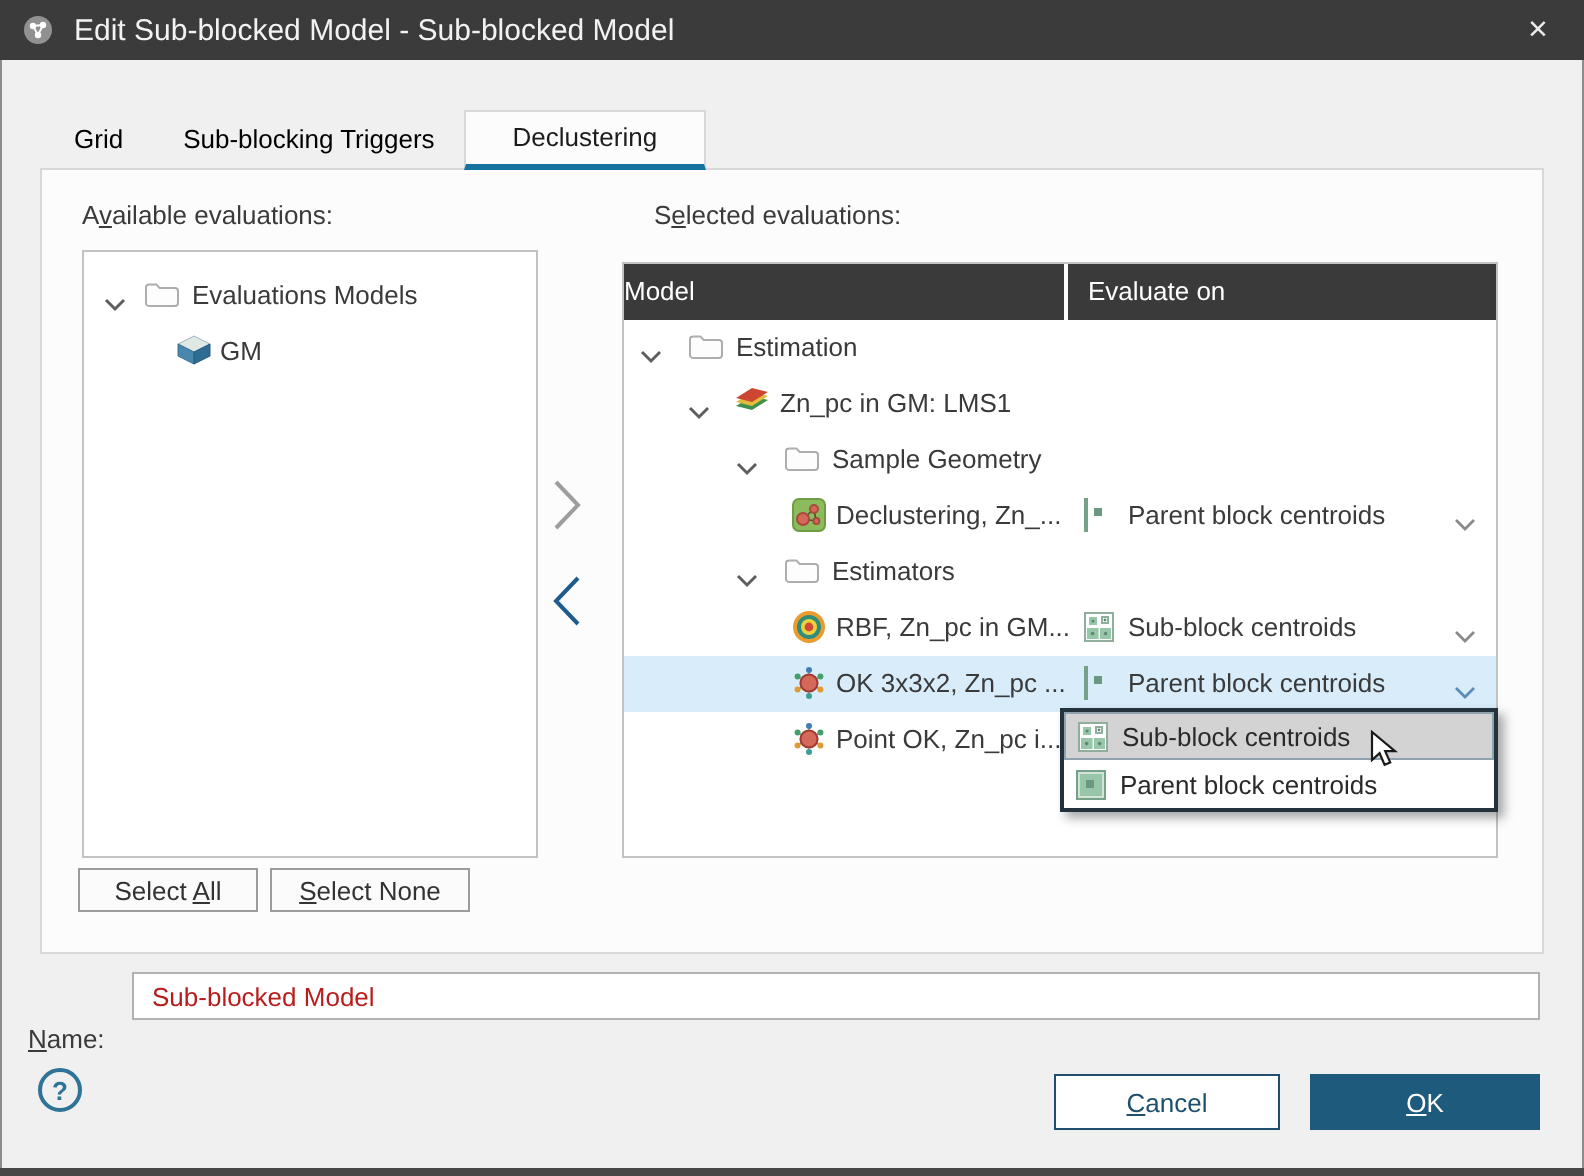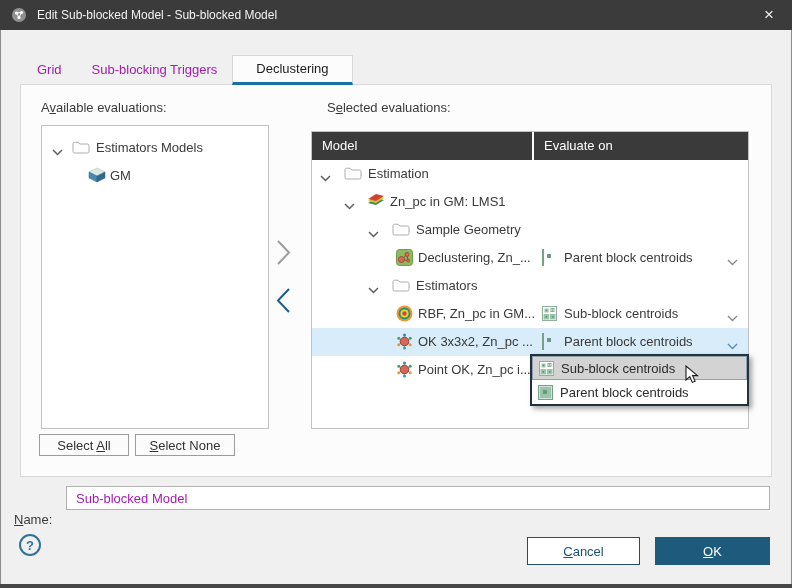--- a/index.html
+++ b/index.html
@@ -5,30 +5,30 @@
   html,body{margin:0;padding:0;}
   body{
     width:792px;height:588px;position:relative;overflow:hidden;
     background:#f0f0f0;
     font-family:"Liberation Sans",sans-serif;font-size:13px;color:#3a3a3a;
   }
 
   
   .titlebar{position:absolute;left:0;top:0;width:792px;height:30px;background:#3b3b3b;display:flex;align-items:center;z-index:30;}
   .title-icon{margin-left:11px;display:flex;}
-  .title-text{color:#f2f2f2;margin-left:10px;font-size:12px;}
+  .title-text{color:#f2f2f2;margin-left:10px;font-size:15px;}
   .close-btn{position:absolute;right:0;top:0;width:46px;height:30px;color:#ececec;
     font-size:17px;display:flex;align-items:center;justify-content:center;cursor:default;}
   .frame-left{position:absolute;left:0;top:30px;width:1px;height:554px;background:#8d8d8d;}
   .frame-right{position:absolute;right:0;top:30px;width:1px;height:554px;background:#8d8d8d;}
   .frame-bottom{position:absolute;left:0;top:584px;width:792px;height:4px;background:#474747;}
 
   
   .tabs{position:absolute;left:22px;top:55px;height:30px;display:flex;z-index:5;}
-  .tab{padding:0 15px;line-height:30px;color:#a21caf;box-sizing:border-box;}
+  .tab{padding:0 15px;line-height:30px;color:#000000;box-sizing:border-box;}
   .tab.active{background:#fcfcfc;border:1px solid #d8d8d8;border-bottom:3px solid #16729e;
     line-height:26px;padding:0 23px;color:#1c1c1c;}
 
   
   .panel{position:absolute;left:20px;top:84px;width:752px;height:393px;background:#fcfcfc;
     border:1px solid #d8d8d8;box-sizing:border-box;}
   .sec-label{position:absolute;white-space:nowrap;color:#3a3a3a;}
   .mn{text-decoration:underline;}
 
   
@@ -40,21 +40,21 @@
   .ltrow .ic{position:absolute;top:5px;}
   .ltrow .lbl{position:absolute;top:0;line-height:28px;white-space:nowrap;}
 
   
   .xfer{position:absolute;width:22px;height:30px;display:flex;align-items:center;justify-content:center;}
 
   
   .tbl{position:absolute;left:290px;top:46px;width:438px;height:298px;background:#fff;
     border:1px solid #c2c2c2;box-sizing:border-box;}
   .thead{height:28px;background:#3a3a3a;color:#fff;display:flex;}
-  .hc1{width:220px;padding-left:10px;line-height:28px;box-sizing:border-box;}
+  .hc1{width:220px;line-height:28px;box-sizing:border-box;}
   .hc2{flex:1;padding-left:10px;line-height:28px;border-left:2px solid #fbfbfb;box-sizing:border-box;}
   .row{position:relative;height:28px;}
   .row.sel{background:#d8ecfa;}
   .row .chev{position:absolute;top:10px;}
   .row .fold{position:absolute;top:7px;}
   .row .ic{position:absolute;top:5px;}
   .row .lbl{position:absolute;top:0;line-height:28px;white-space:nowrap;}
   .ecell{position:absolute;left:220px;top:0;right:0;height:28px;}
   .eic{position:absolute;left:10px;top:6px;}
   .elbl{position:absolute;left:32px;top:0;line-height:28px;white-space:nowrap;}
@@ -75,21 +75,21 @@
   .cursor{position:absolute;left:664px;top:280px;z-index:20;}
 
   
   .btn-small{position:absolute;height:22px;background:#fbfbfb;border:1px solid #9c9c9c;
     display:flex;align-items:center;justify-content:center;color:#333;box-sizing:border-box;cursor:default;}
 
   
   .name-label{position:absolute;left:14px;top:512px;}
   .name-input{position:absolute;left:66px;top:486px;width:704px;height:24px;box-sizing:border-box;
     border:1px solid #b2b2b2;background:#fff;padding:0 9px;font-family:"Liberation Sans",sans-serif;
-    font-size:13px;color:#a21caf;}
+    font-size:13px;color:#b91c1c;}
   .help-btn{position:absolute;left:19px;top:534px;width:22px;height:22px;border:2px solid #2f7396;
     border-radius:50%;box-sizing:border-box;color:#2f7396;font-weight:bold;font-size:13px;
     display:flex;align-items:center;justify-content:center;cursor:default;}
   .btn-cancel{position:absolute;left:527px;top:537px;width:113px;height:28px;background:#fff;
     border:1px solid #1f4e6e;color:#1d4f6e;display:flex;align-items:center;justify-content:center;box-sizing:border-box;cursor:default;}
   .btn-ok{position:absolute;left:655px;top:537px;width:115px;height:28px;background:#1e5a7b;
     border:1px solid #1e5a7b;color:#fff;display:flex;align-items:center;justify-content:center;box-sizing:border-box;cursor:default;}
 </style>
 </head>
 <body>
@@ -128,21 +128,21 @@
       <span class="chev" style="left:10px;">
         <svg width="11" height="7" viewBox="0 0 11 7">
             <polyline points="1,1 5.5,5.5 10,1" fill="none" stroke="#5f5f5f" stroke-width="1.5"></polyline>
           </svg>
       </span>
       <span class="fold" style="left:30px;">
         <svg width="18" height="13" viewBox="0 0 18 13">
             <path d="M1 2.8 C1 1.8 1.6 1.2 2.6 1.2 H6.2 L7.8 3 H15.4 C16.4 3 17 3.6 17 4.6 V10.4 C17 11.4 16.4 12 15.4 12 H2.6 C1.6 12 1 11.4 1 10.4 Z" fill="#fdfdfd" stroke="#adadad"></path>
           </svg>
       </span>
-      <span class="lbl" style="left:54px;">Estimators Models</span>
+      <span class="lbl" style="left:54px;">Evaluations Models</span>
     </div>
     <div class="ltrow">
       <span class="ic" style="left:46px;">
         <svg width="18" height="16" viewBox="0 0 18 16">
           <polygon points="9,1 17,5 9,9 1,5" fill="#dde9e2" stroke="#9fb3c0" stroke-width="0.5"></polygon>
           <polygon points="1,5 9,9 9,15 1,11" fill="#4a87ae" stroke="#3a6f94" stroke-width="0.5"></polygon>
           <polygon points="9,9 17,5 17,11 9,15" fill="#2e6b92" stroke="#275d80" stroke-width="0.5"></polygon>
         </svg>
       </span>
       <span class="lbl" style="left:68px;">GM</span>

